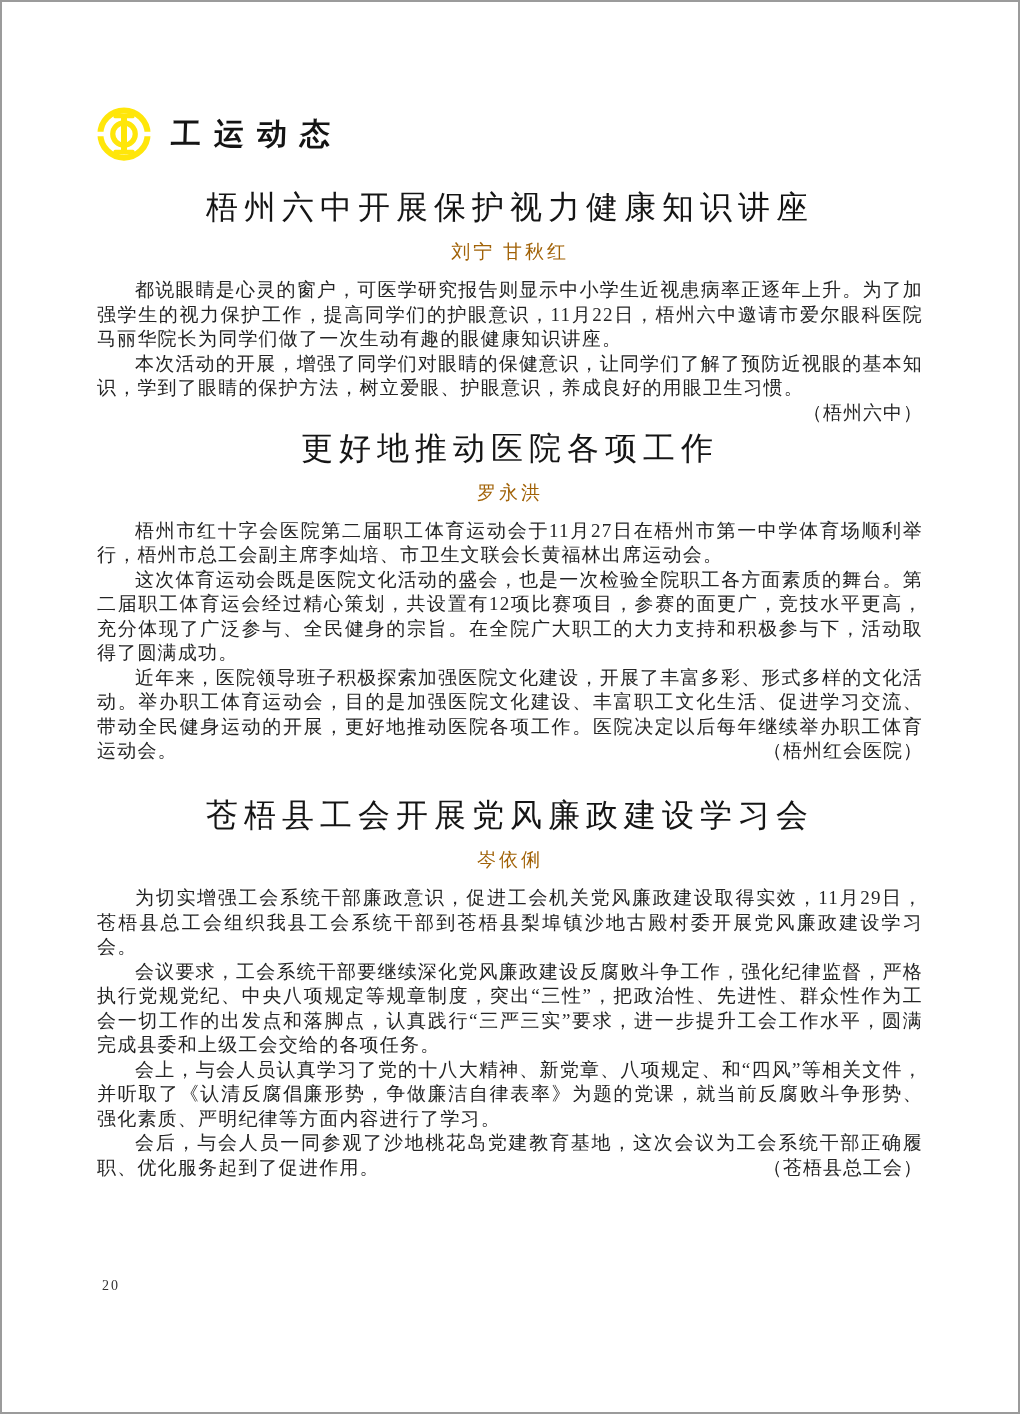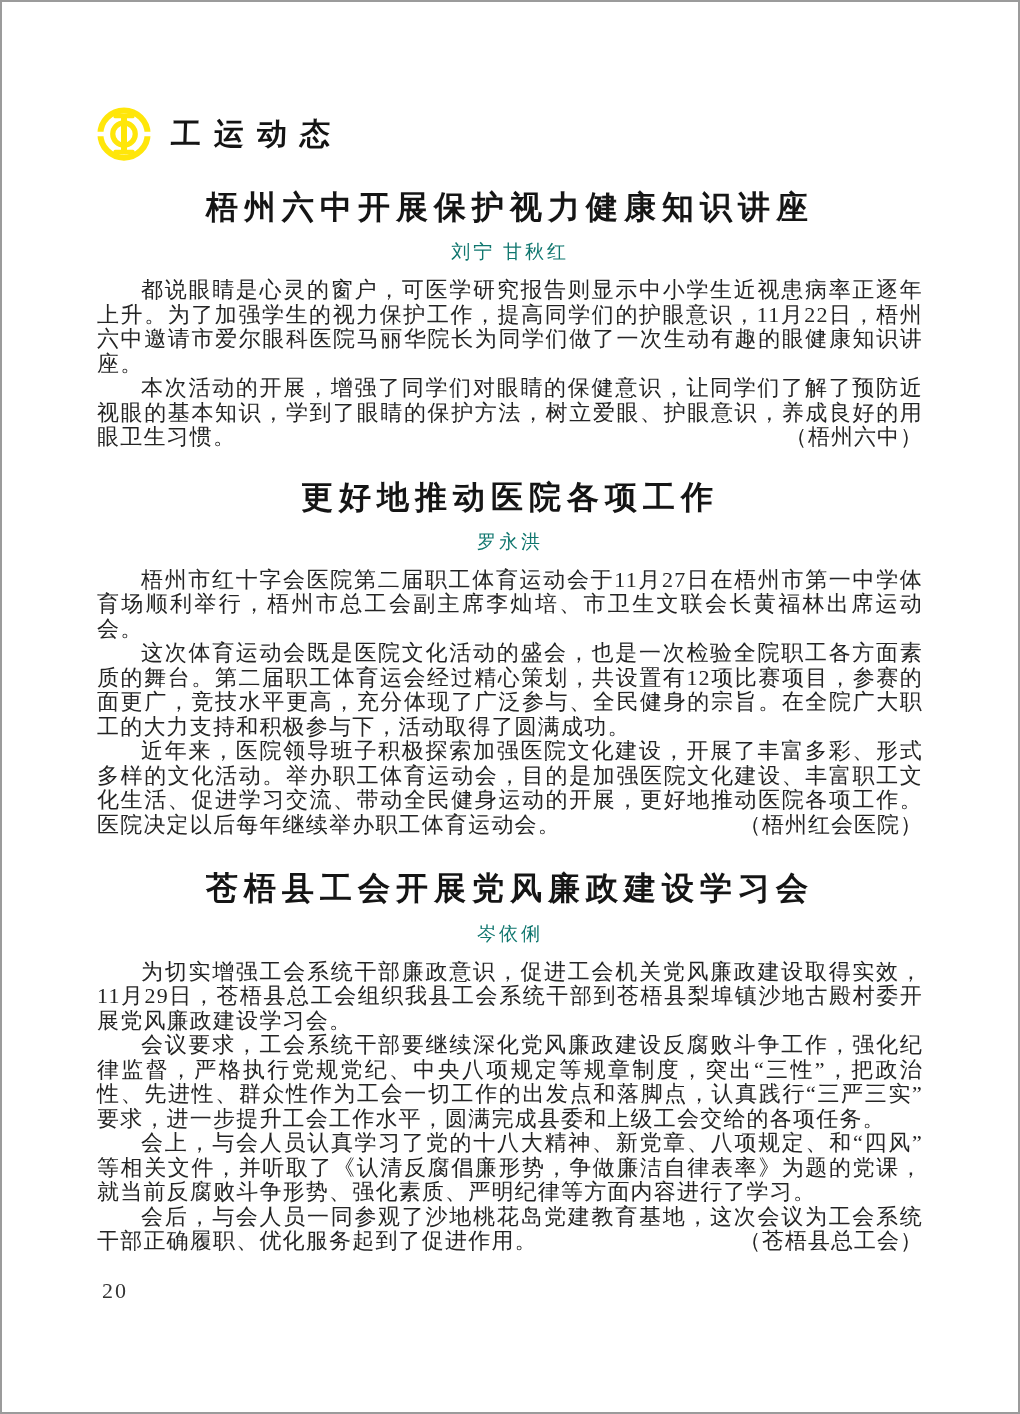--- a/index.html
+++ b/index.html
@@ -13,38 +13,38 @@
   
   .header{display:flex;align-items:center;margin-top:104px;height:56px;}
   .logo{width:54px;height:54px;flex:0 0 auto;}
   .masthead{
     margin-left:20px;font-size:30px;font-weight:bold;letter-spacing:13px;
     font-family:"Liberation Serif","DejaVu Serif",serif;color:#141414;
     transform:skewX(-2deg);white-space:nowrap;
   }
   
   .article-title{
-    text-align:center;font-size:32px;font-weight:700;letter-spacing:6px;
+    text-align:center;font-size:32px;font-weight:400;letter-spacing:6px;
     line-height:1.32;margin:5px;color:#151515;
   }
   .article-title span{display:block;}
   .t1{margin-top:24px;}
   .t2{margin-top:26px;}
   .t3{margin-top:30px;}
   .authors{
-    text-align:center;font-size:19px;letter-spacing:3px;margin-top:11px;color:#0f766e;
+    text-align:center;font-size:19px;letter-spacing:3px;margin-top:11px;color:#a16207;
   }
   .article-body{margin-top:13px;}
   .article-body p{
-    margin:0;font-size:22px;line-height:24.5px;letter-spacing:1.2px;
+    margin:0;font-size:19px;line-height:24.5px;letter-spacing:1.2px;
     text-align:justify;text-indent:2em;color:#242424;
   }
   .attribution{float:right;letter-spacing:1px;}
   .page-number{
-    position:absolute;left:100px;top:1276px;font-size:22px;color:#333;
+    position:absolute;left:100px;top:1276px;font-size:14px;color:#333;
     letter-spacing:2px;
   }
 </style>
 </head>
 <body>
 
 <div class="sheet">
   <div class="content">
 
     <div class="header">

